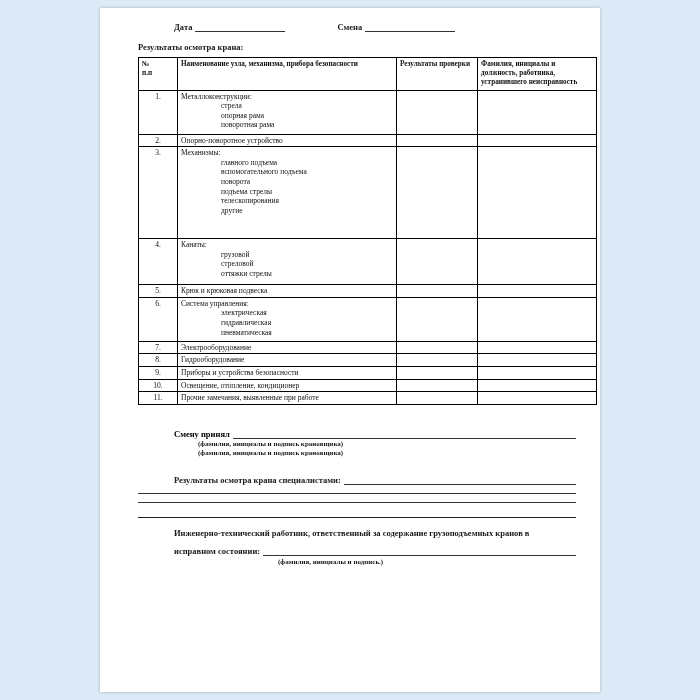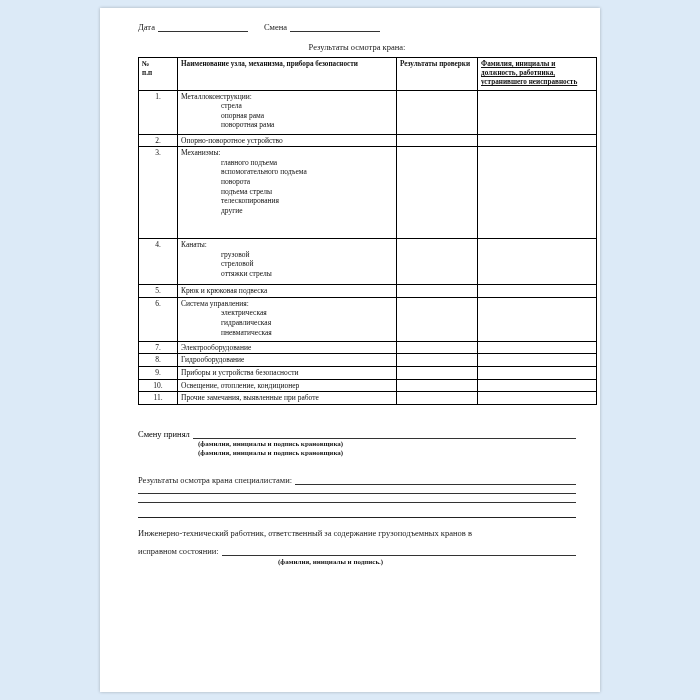--- a/index.html
+++ b/index.html
@@ -32,36 +32,36 @@
   .row-line {
     display: flex;
     align-items: flex-end;
     font-size: 8.5px;
     font-weight: bold;
     color: #1a1a1a;
     margin-bottom: 2px;
   }
   .lbl {
     white-space: nowrap;
-    font-weight: normal;
+    font-weight: bold;
+    margin-left: 36px;
   }
   .fill {
     flex: 1;
     border-bottom: 1px solid #333;
     height: 9px;
     margin-left: 3px;
   }
   .fill.short { flex: 0 0 90px; }
   .gap { width: 16px; }
   .sec-title {
     font-size: 8.5px;
-    font-weight: normal;
+    font-weight: bold;
     margin: 10px 0 5px 0;
     color: #1a1a1a;
-    text-align: center;
   }
   table.form {
     width: 438px;
     border-collapse: collapse;
     table-layout: fixed;
     font-size: 7.5px;
     color: #111;
   }
   table.form td, table.form th {
     border: 1px solid #000;
@@ -71,21 +71,21 @@
   }
   table.form th {
     font-weight: bold;
     text-align: left;
     font-size: 7.2px;
     padding: 2px 3px;
   }
   .c-num { width: 32px; text-align: center; }
   .c-name { width: 212px; }
   .c-res { width: 74px; }
-  .c-fio { width: 112px; text-decoration: underline; }
+  .c-fio { width: 112px; }
   td.num { text-align: center; }
   .sub {
     padding-left: 40px;
     display: block;
   }
   .tall-1 { height: 44px; }
   .tall-3 { height: 92px; }
   .tall-4 { height: 46px; }
   .tall-6 { height: 44px; }
   .one-line { height: 11px; }

